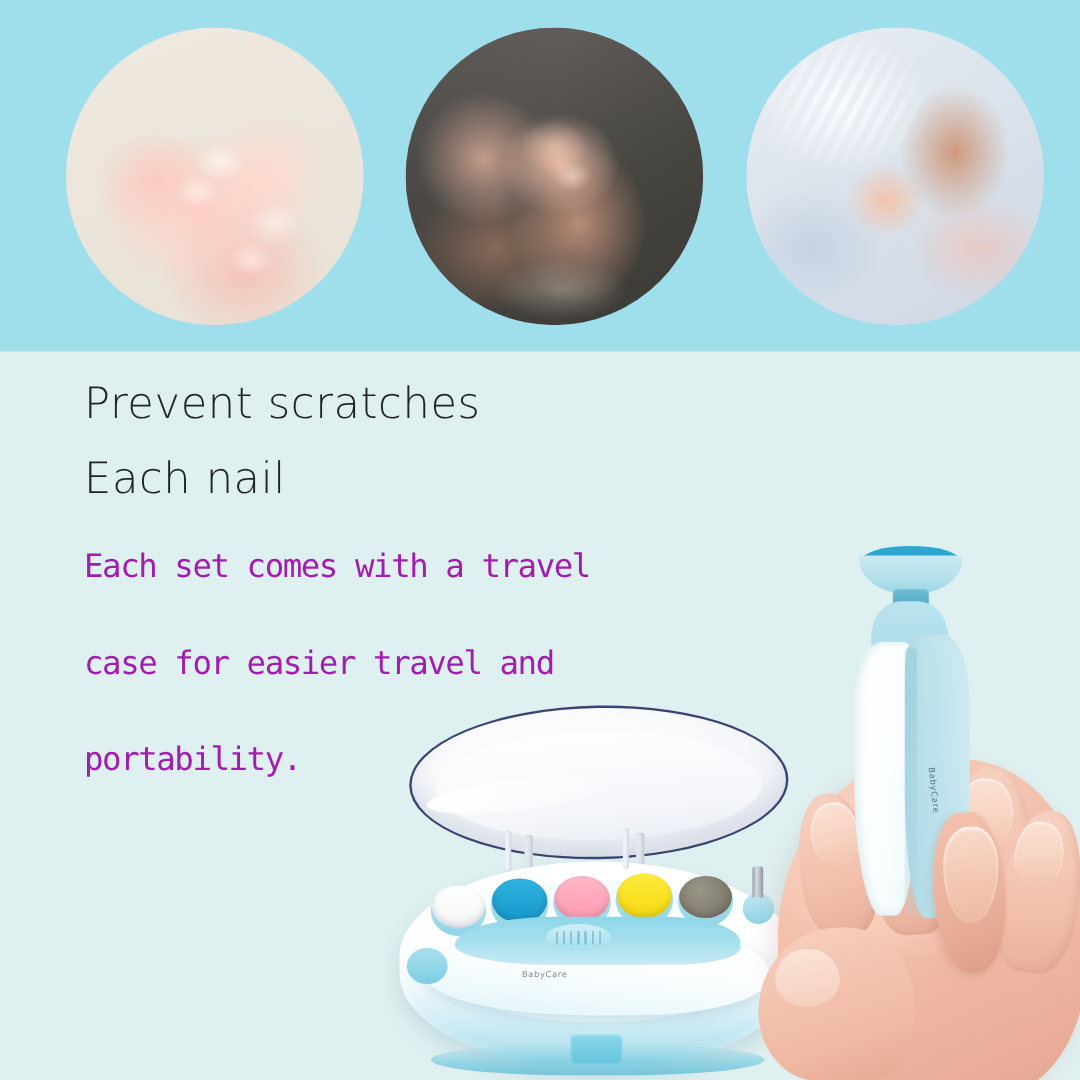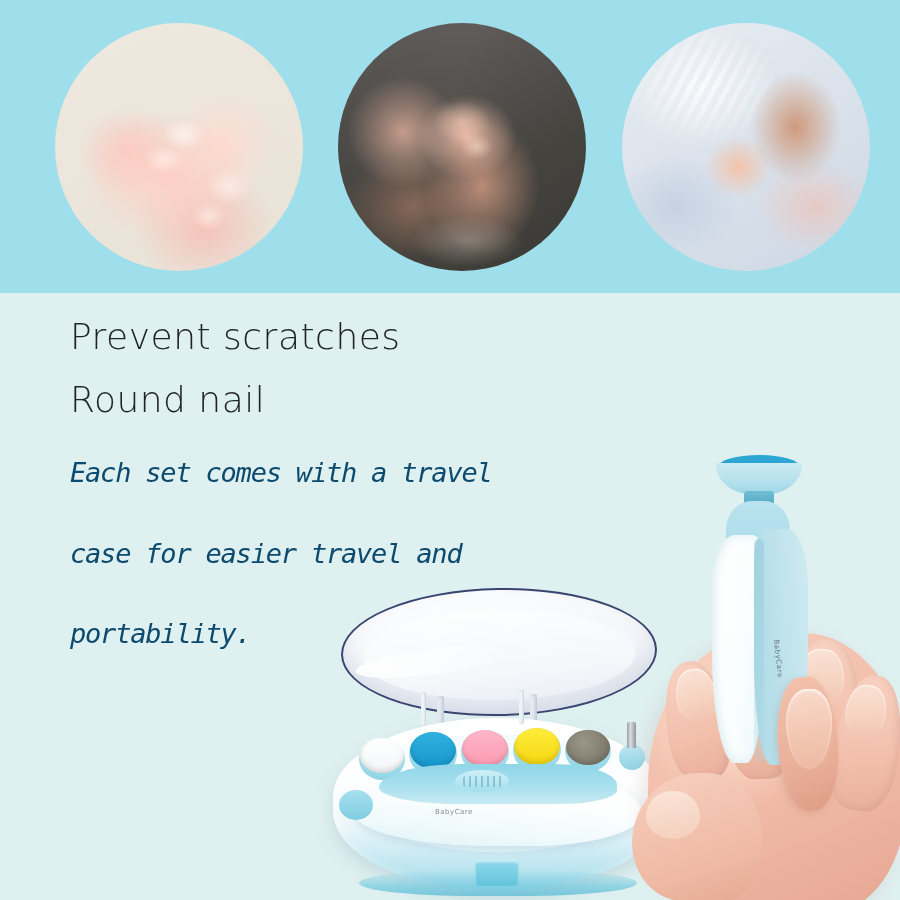--- a/index.html
+++ b/index.html
@@ -95,23 +95,22 @@
   .headline {
     font-family:"DejaVu Sans", sans-serif;
     font-weight:300; color:#1f2326; letter-spacing:.5px;
     white-space:nowrap;
   }
   .h1a { position:absolute; left:0; top:23px;  font-size:36px; }
   .h1b { position:absolute; left:0; top:86px;  font-size:36px; }
   .body-line {
     position:absolute; left:0;
     font-family:"DejaVu Sans Mono", monospace;
-    font-size:27px; font-weight:400; color:#0c4a6e; letter-spacing:-1.2px;
+    font-size:27px; font-weight:400; color:#a21caf; letter-spacing:-1.2px;
     white-space:nowrap;
-    font-style:italic;
   }
   .bl1 { top:164px; }
   .bl2 { top:245px; }
   .bl3 { top:325px; }
 
   
   .case-wrap { position:absolute; left:333px; top:295px; width:330px; height:305px; }
 
   .case-lid {
     position:absolute; left:8px; top:0; width:316px; height:128px;
@@ -338,21 +337,21 @@
     <div class="photo-circle pc3">
       <div class="ph3"></div>
     </div>
 
   </div>
 
   <div class="lower">
 
     <div class="copy">
       <div class="headline h1a">Prevent scratches</div>
-      <div class="headline h1b">Round nail</div>
+      <div class="headline h1b">Each nail</div>
       <div class="body-line bl1">Each set comes with a travel</div>
       <div class="body-line bl2">case for easier travel and</div>
       <div class="body-line bl3">portability.</div>
     </div>
 
     <div class="case-wrap">
 
       <div class="case-lid">
         <div class="lid-inner"></div>
         <div class="lid-shine"></div>

